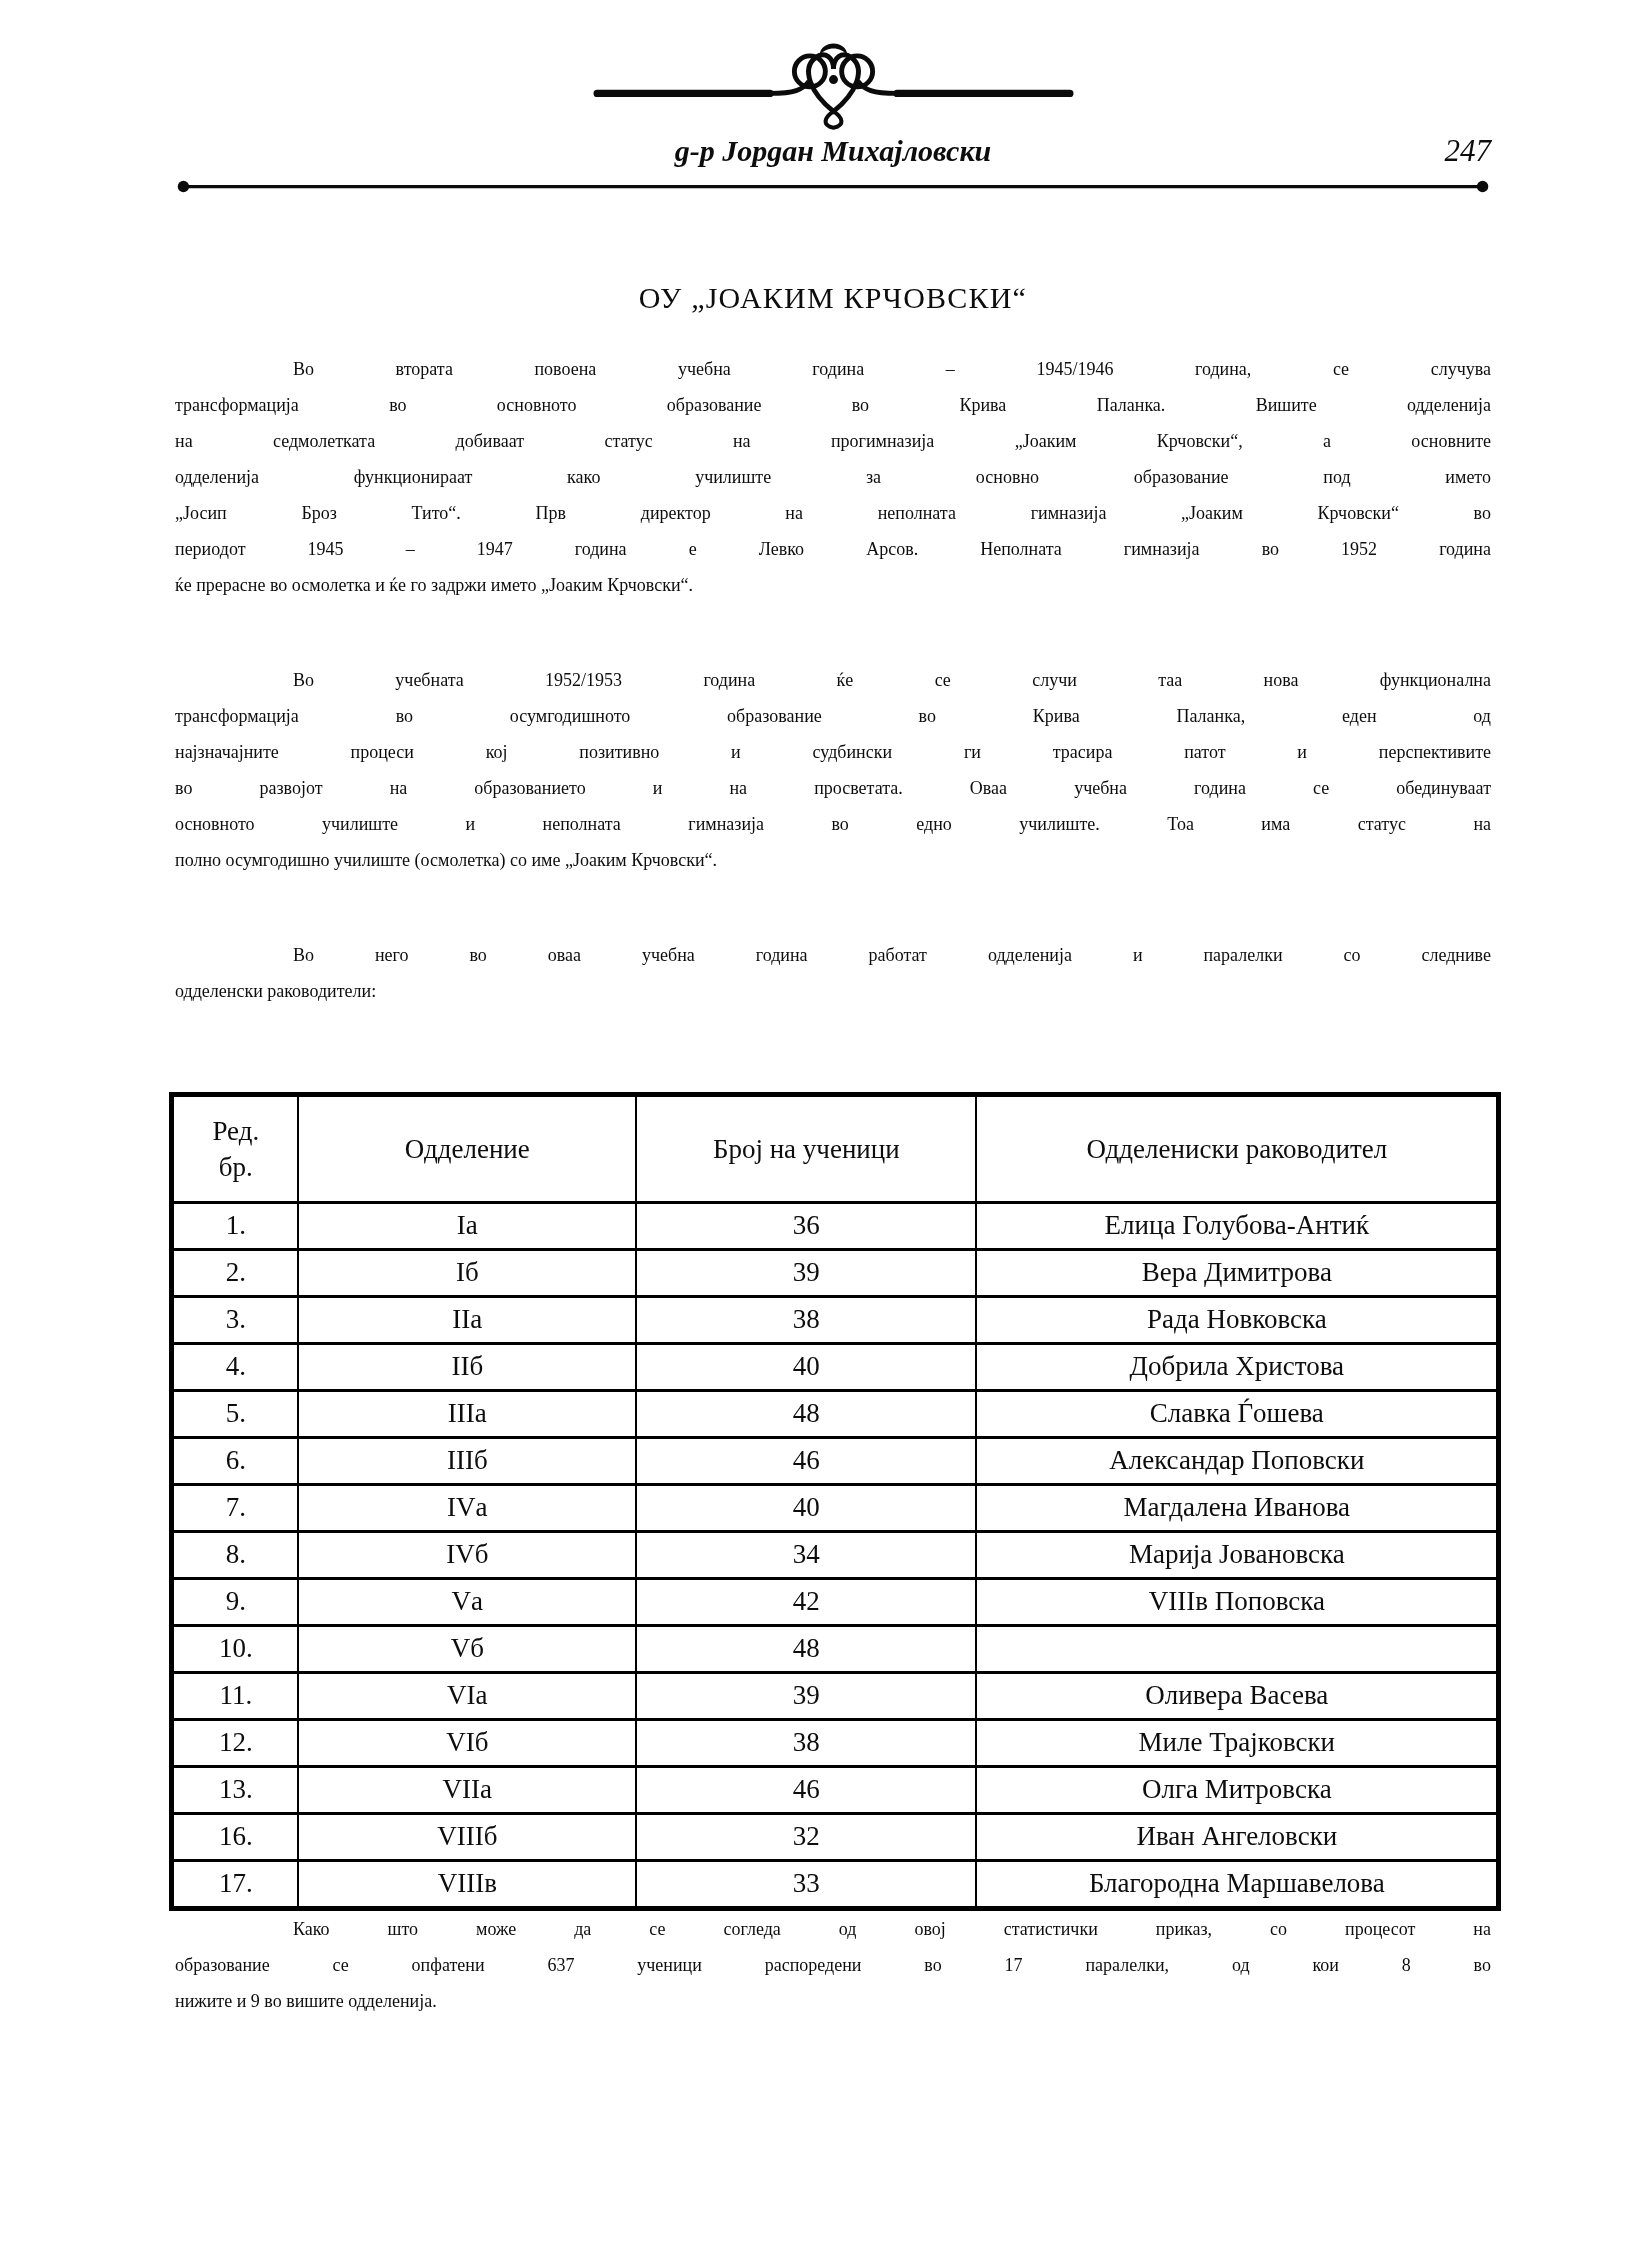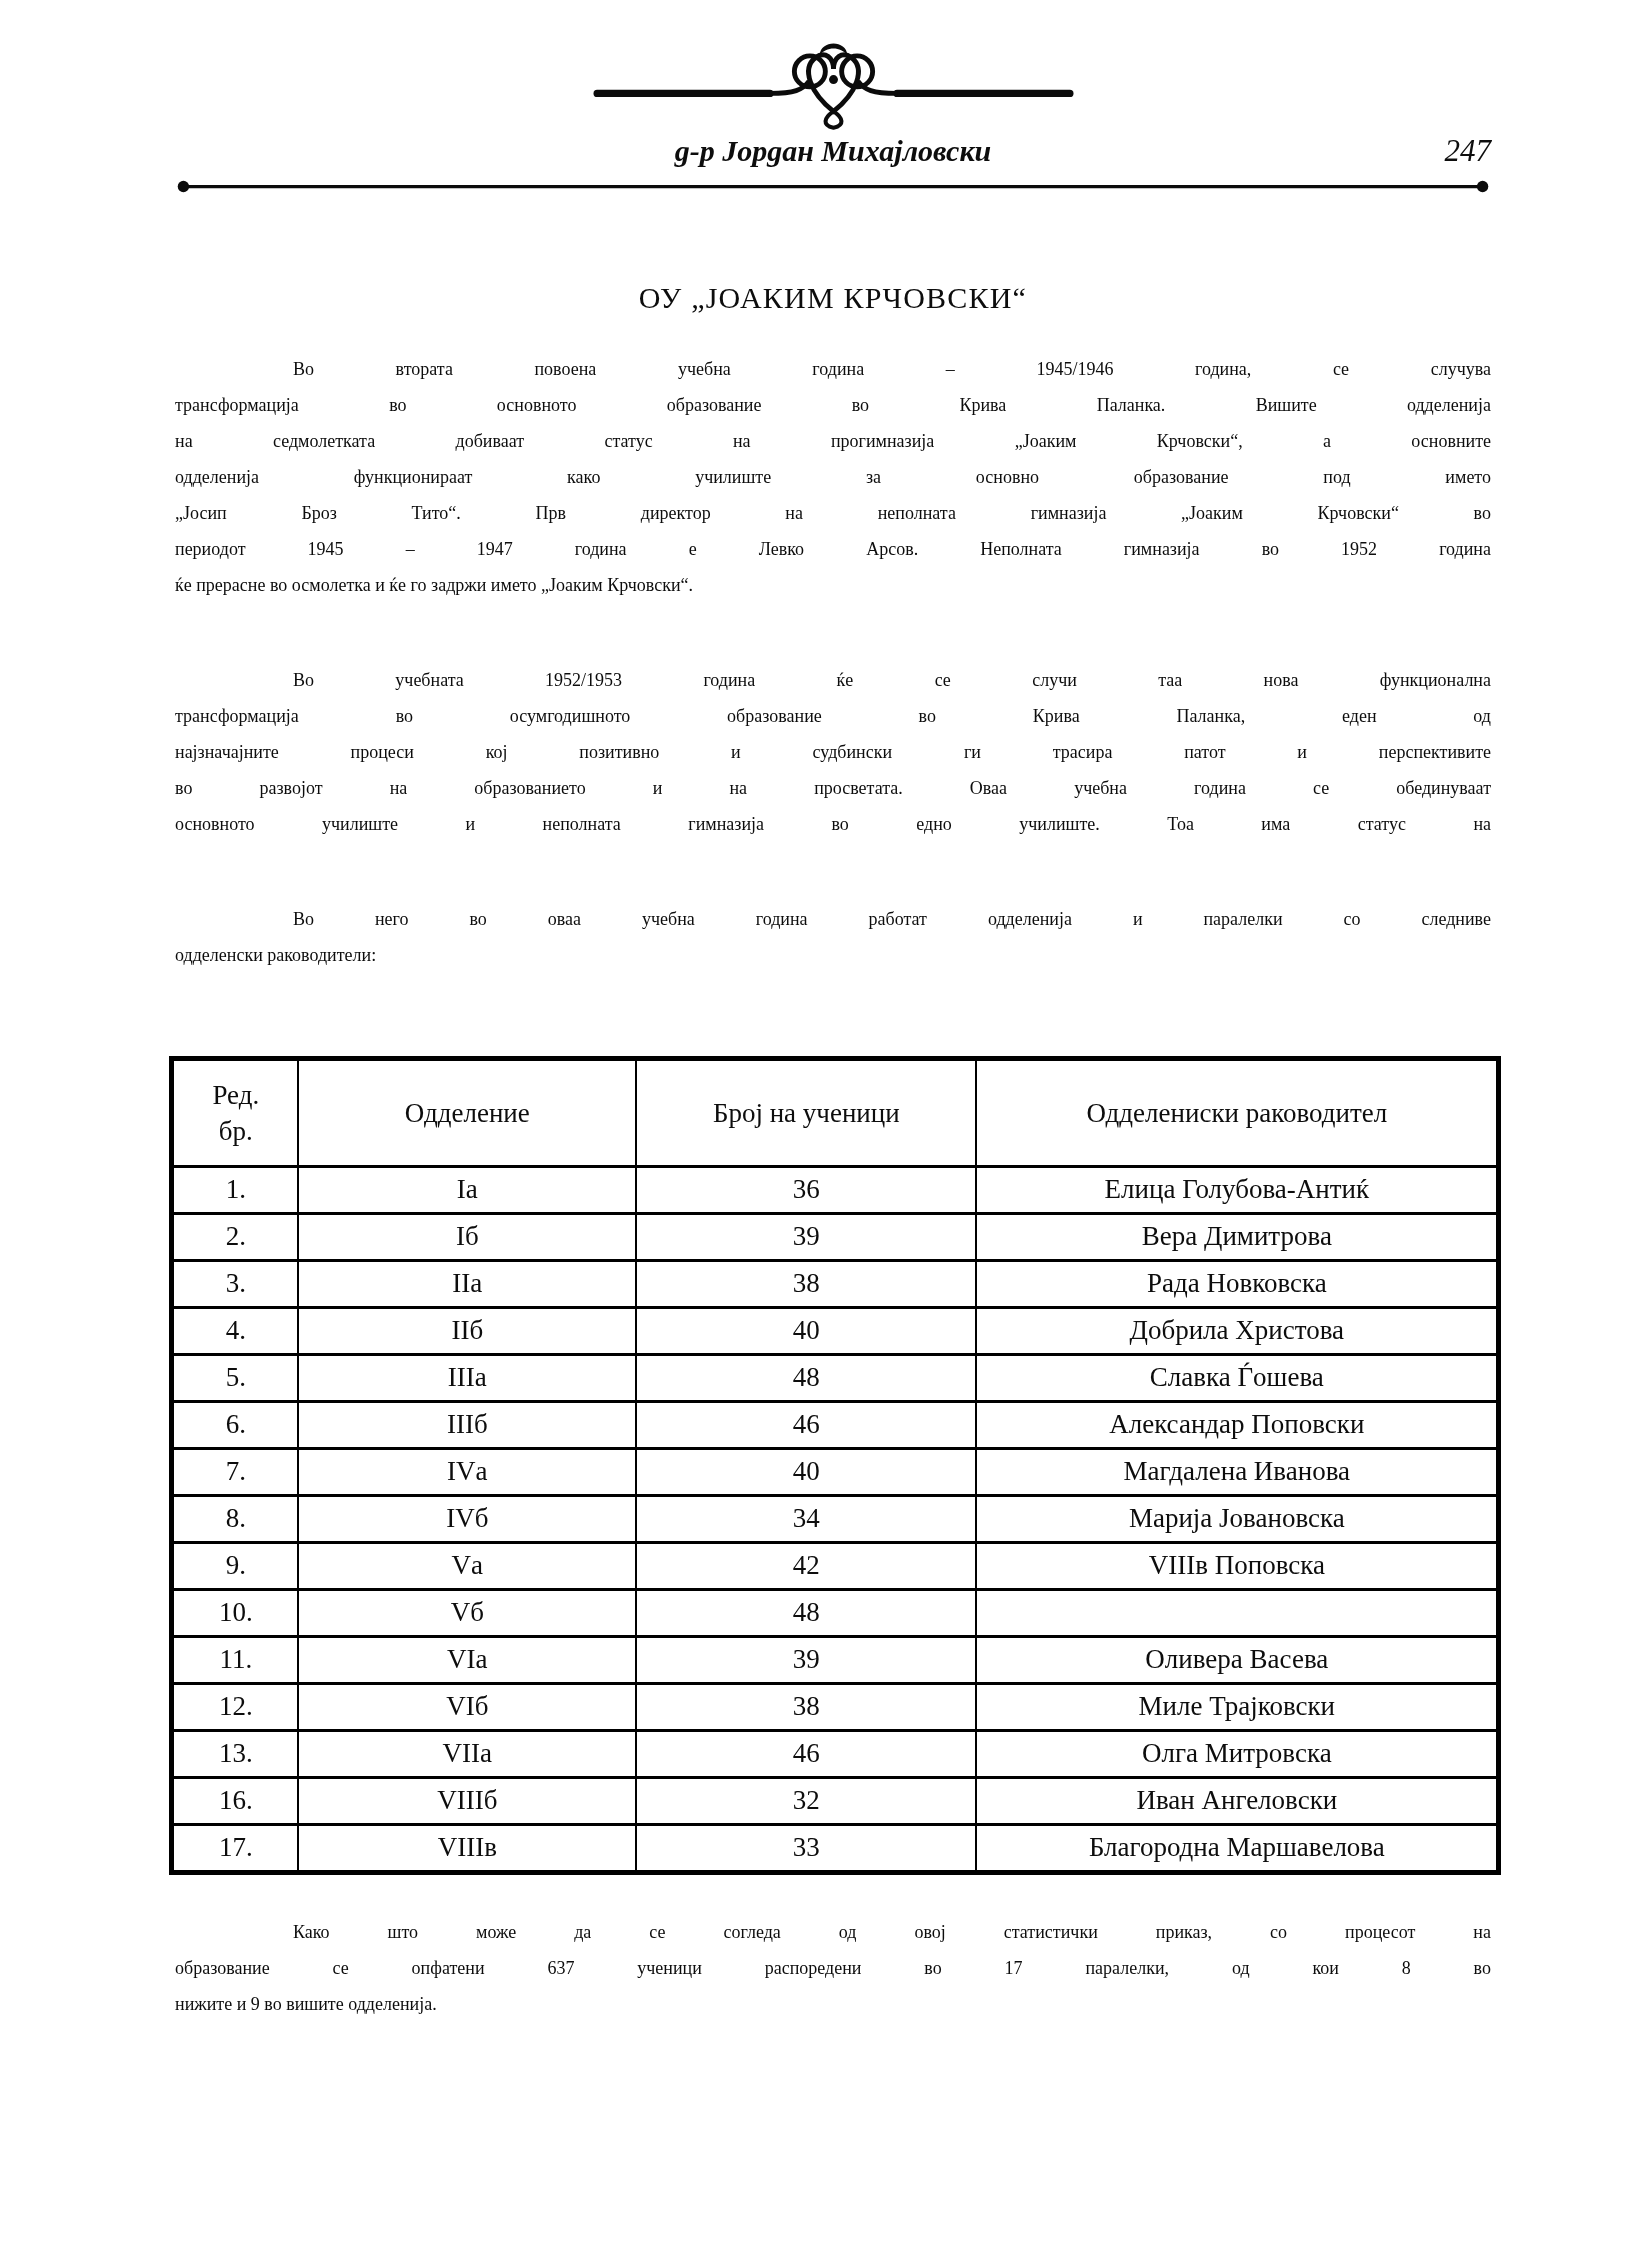--- a/index.html
+++ b/index.html
@@ -34,21 +34,21 @@
   .title {
     margin: 85px 0 0 0;
     font-size: 30px; line-height: 39px;
     font-weight: normal;
     letter-spacing: 1.2px;
     text-align: center;
   }
 
   
   .paras-before { margin-top: 34px; }
-  .paras-after  { margin-top: 39px; }
+  .paras-after  { }
   .para { margin: 0 0 59px 0; font-size: 18px; line-height: 36px; }
   .paras-after .para { margin-bottom: 0; }
   .para .line {
     height: 36px; overflow: hidden;
     text-align: justify;
     text-align-last: justify;
   }
   .para .line::after { content: ""; display: inline-block; width: 100%; height: 0; }
   .para .line.first { text-indent: 118px; }
   .para .line.last  { text-align-last: auto; }
@@ -127,20 +127,21 @@
           <div class="line">„Јосип Броз Тито“. Прв директор на неполната гимназија „Јоаким Крчовски“ во</div>
           <div class="line">периодот 1945 – 1947 година е Левко Арсов. Неполната гимназија во 1952 година</div>
           <div class="line last">ќе прерасне во осмолетка и ќе го задржи името „Јоаким Крчовски“.</div>
         </div>
         <div class="para">
           <div class="line first">Во учебната 1952/1953 година ќе се случи таа нова функционална</div>
           <div class="line">трансформација во осумгодишното образование во Крива Паланка, еден од</div>
           <div class="line">најзначајните процеси кој позитивно и судбински ги трасира патот и перспективите</div>
           <div class="line">во развојот на образованието и на просветата. Оваа учебна година се обединуваат</div>
           <div class="line">основното училиште и неполната гимназија во едно училиште. Тоа има статус на</div>
+          <div class="line last">полно осумгодишно училиште (осмолетка) со име „Јоаким Крчовски“.</div>
         </div>
         <div class="para">
           <div class="line first">Во него во оваа учебна година работат одделенија и паралелки со следниве</div>
           <div class="line last">одделенски раководители:</div>
         </div>
       </div>
 
     <table class="roster">
       <thead>
         <tr>

